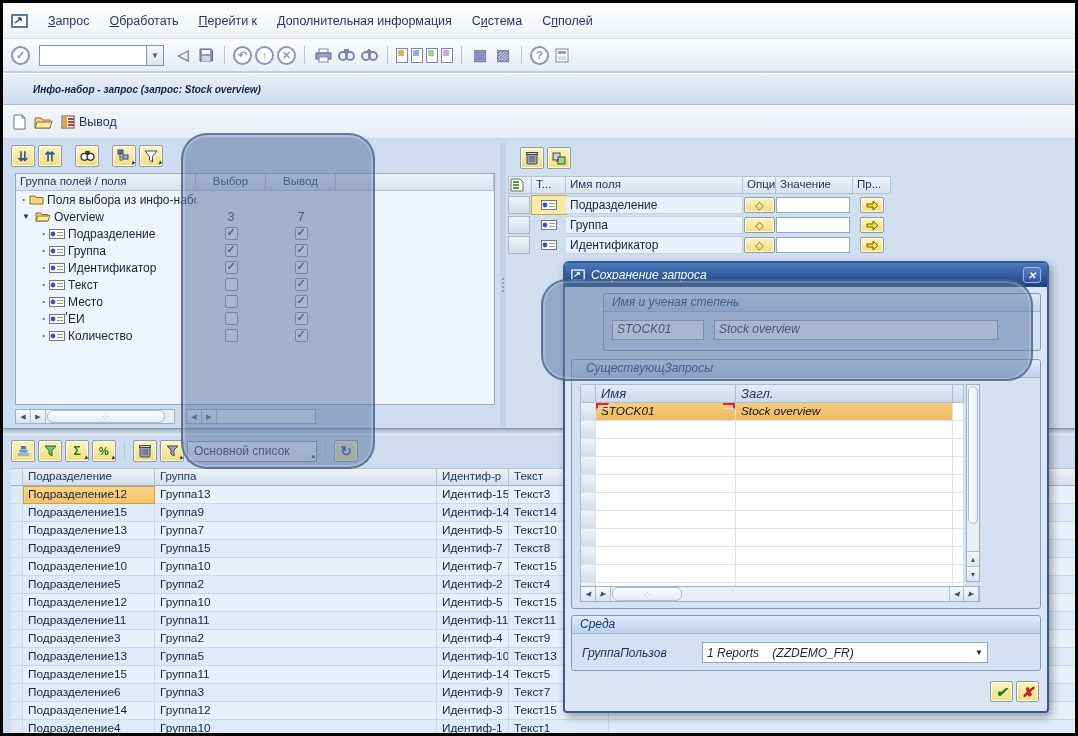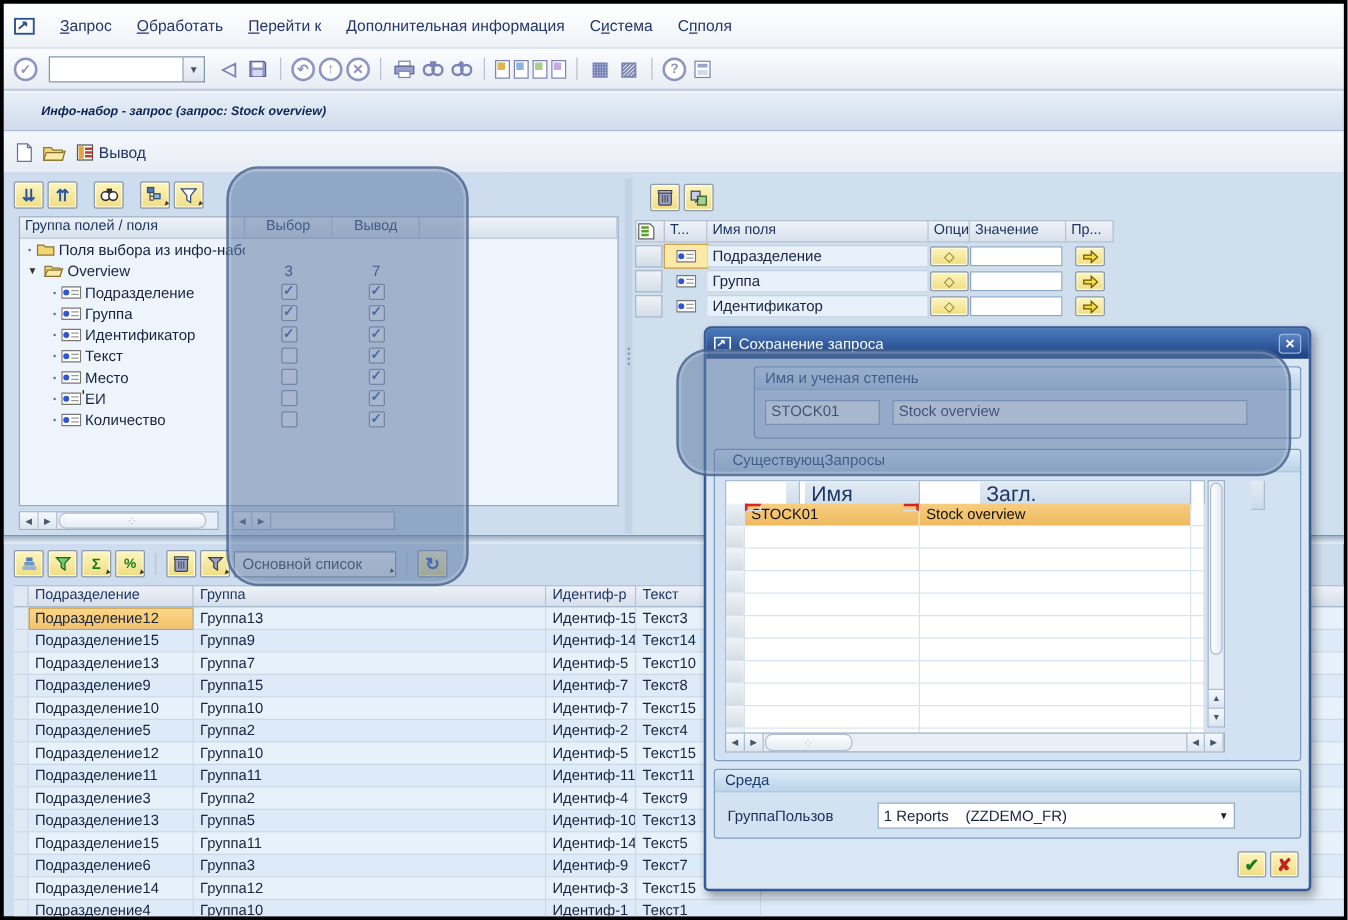--- a/index.html
+++ b/index.html
@@ -120,36 +120,36 @@
                 padding:1px 5px; font-size:11.5px; white-space:nowrap; overflow:hidden; }
   .lrow span { border-right:1px solid #cbd8e5; border-bottom:1px solid #cbd8e5; padding:1px 5px;
                font-size:11.8px; white-space:nowrap; overflow:hidden; background:#e7f1fa; }
   .lrow.alt span { background:#dcebf7; }
   .lrow span.c0, .lhead span.h0 { background:#dfe9f3; padding:0; }
   .lrow span.hl { background:linear-gradient(#fbd88b,#f4c268); outline:1px solid #caa14e; outline-offset:-1px; }
 
   
   .dialog { position:absolute; left:560px; top:258px; width:486px; height:452px;
             background:#d9e6f4; border:2px solid #365a96; border-radius:6px 6px 4px 4px;
-            box-shadow:3px 4px 8px rgba(0,0,0,.35); z-index:20; }
+            box-shadow:3px 4px 8px rgba(0,0,0,.35); z-index:20;font-style:italic; }
   .dtitle { height:24px; background:linear-gradient(#4a7abc,#1c3f80); border-radius:4px 4px 0 0;
             display:flex; align-items:center; color:#fff; padding:0 6px; gap:6px; font-size:12px; }
   .dclose { margin-left:auto; width:18px; height:16px; border:1px solid #9db6dd; border-radius:3px;
             background:linear-gradient(#5d85c4,#2c549b); color:#fff; font-size:10px; font-weight:bold;
             display:inline-flex; align-items:center; justify-content:center; }
   .grp { position:absolute; left:6px; right:6px; border:1px solid #7e9cbf; border-radius:3px; background:#d3e2f2; }
   .grp-h { height:18px; background:linear-gradient(#dcebf9,#bcd3ea); border-bottom:1px solid #9db7d4;
            border-radius:3px 3px 0 0; color:#1b3a6a; padding:1px 8px; font-size:12px; }
   .grp1 { top:30px; height:58px;margin-left:32px; }
   .field { position:absolute; height:20px; background:#fff; border:1px solid #8fa9c4; padding:1px 4px; font-size:12px; }
   .grp2 { top:96px; height:250px; }
   .dtable { position:absolute; left:8px; top:24px; width:384px; background:#fff; border:1px solid #a9bcd2; }
   .dhead, .drow, .derow { display:grid; grid-template-columns:15px 140px 217px 1fr; height:18px; }
   .dhead span { background:linear-gradient(#e3ecf5,#ccdaea); border-right:1px solid #a9bcd2;
-                border-bottom:1px solid #a9bcd2; color:#1e3560; padding:1px 5px; font-size:17px;margin-left:48px; }
+                border-bottom:1px solid #a9bcd2; color:#1e3560; padding:1px 5px; font-size:13px; }
   .drow span, .derow span { border-right:1px solid #d9e3ee; border-bottom:1px solid #d9e3ee; padding:1px 5px; font-size:11.8px; }
   .dsel { background:linear-gradient(#eff3f8,#d4dce6); border-right:1px solid #aab8ca; }
   .drow .dcell { background:linear-gradient(#f6cd80,#efba5e); color:#111; position:relative; }
   .corner { position:absolute; width:6px; height:6px; }
   .corner.tl { left:0; top:0; border-left:2px solid #d22; border-top:2px solid #d22; }
   .corner.tr { right:0; top:0; border-right:2px solid #d22; border-top:2px solid #d22; }
   .vscroll { position:absolute; left:394px; top:24px; width:14px; height:198px; background:#e9eff6; border:1px solid #9fb0c4; }
   .vthumb { position:absolute; left:1px; top:1px; width:10px; height:138px; background:linear-gradient(90deg,#fdfefe,#e4ebf3); border:1px solid #aebdcf; border-radius:5px; }
   .vbtn { position:absolute; left:0; width:12px; height:15px; background:linear-gradient(#f6f9fc,#dbe4ee);
           border-top:1px solid #aebdcf; font-size:7px; color:#44566e; display:flex; align-items:center; justify-content:center; }
@@ -190,21 +190,21 @@
         <span class="menu-item"><span></span><u>З</u><span>апрос</span></span>
 
         <span class="menu-item"><span></span><u>О</u><span>бработать</span></span>
 
         <span class="menu-item"><span></span><u>П</u><span>ерейти к</span></span>
 
         <span class="menu-item"><span></span><u>Д</u><span>ополнительная информация</span></span>
 
         <span class="menu-item"><span>С</span><u>и</u><span>стема</span></span>
 
-        <span class="menu-item"><span>С</span><u>п</u><span>поля</span></span>
+        <span class="menu-item"><span>С</span><u>п</u><span>полей</span></span>
       </div>
   </div>
 
   <div class="toolbar">
     <span class="circ">✓</span>
     <span class="cmdwrap">
       <span class="cmdfield"></span>
       <span class="cmdarrow">▼</span>
     </span>
     <span class="tbico">◁</span>

